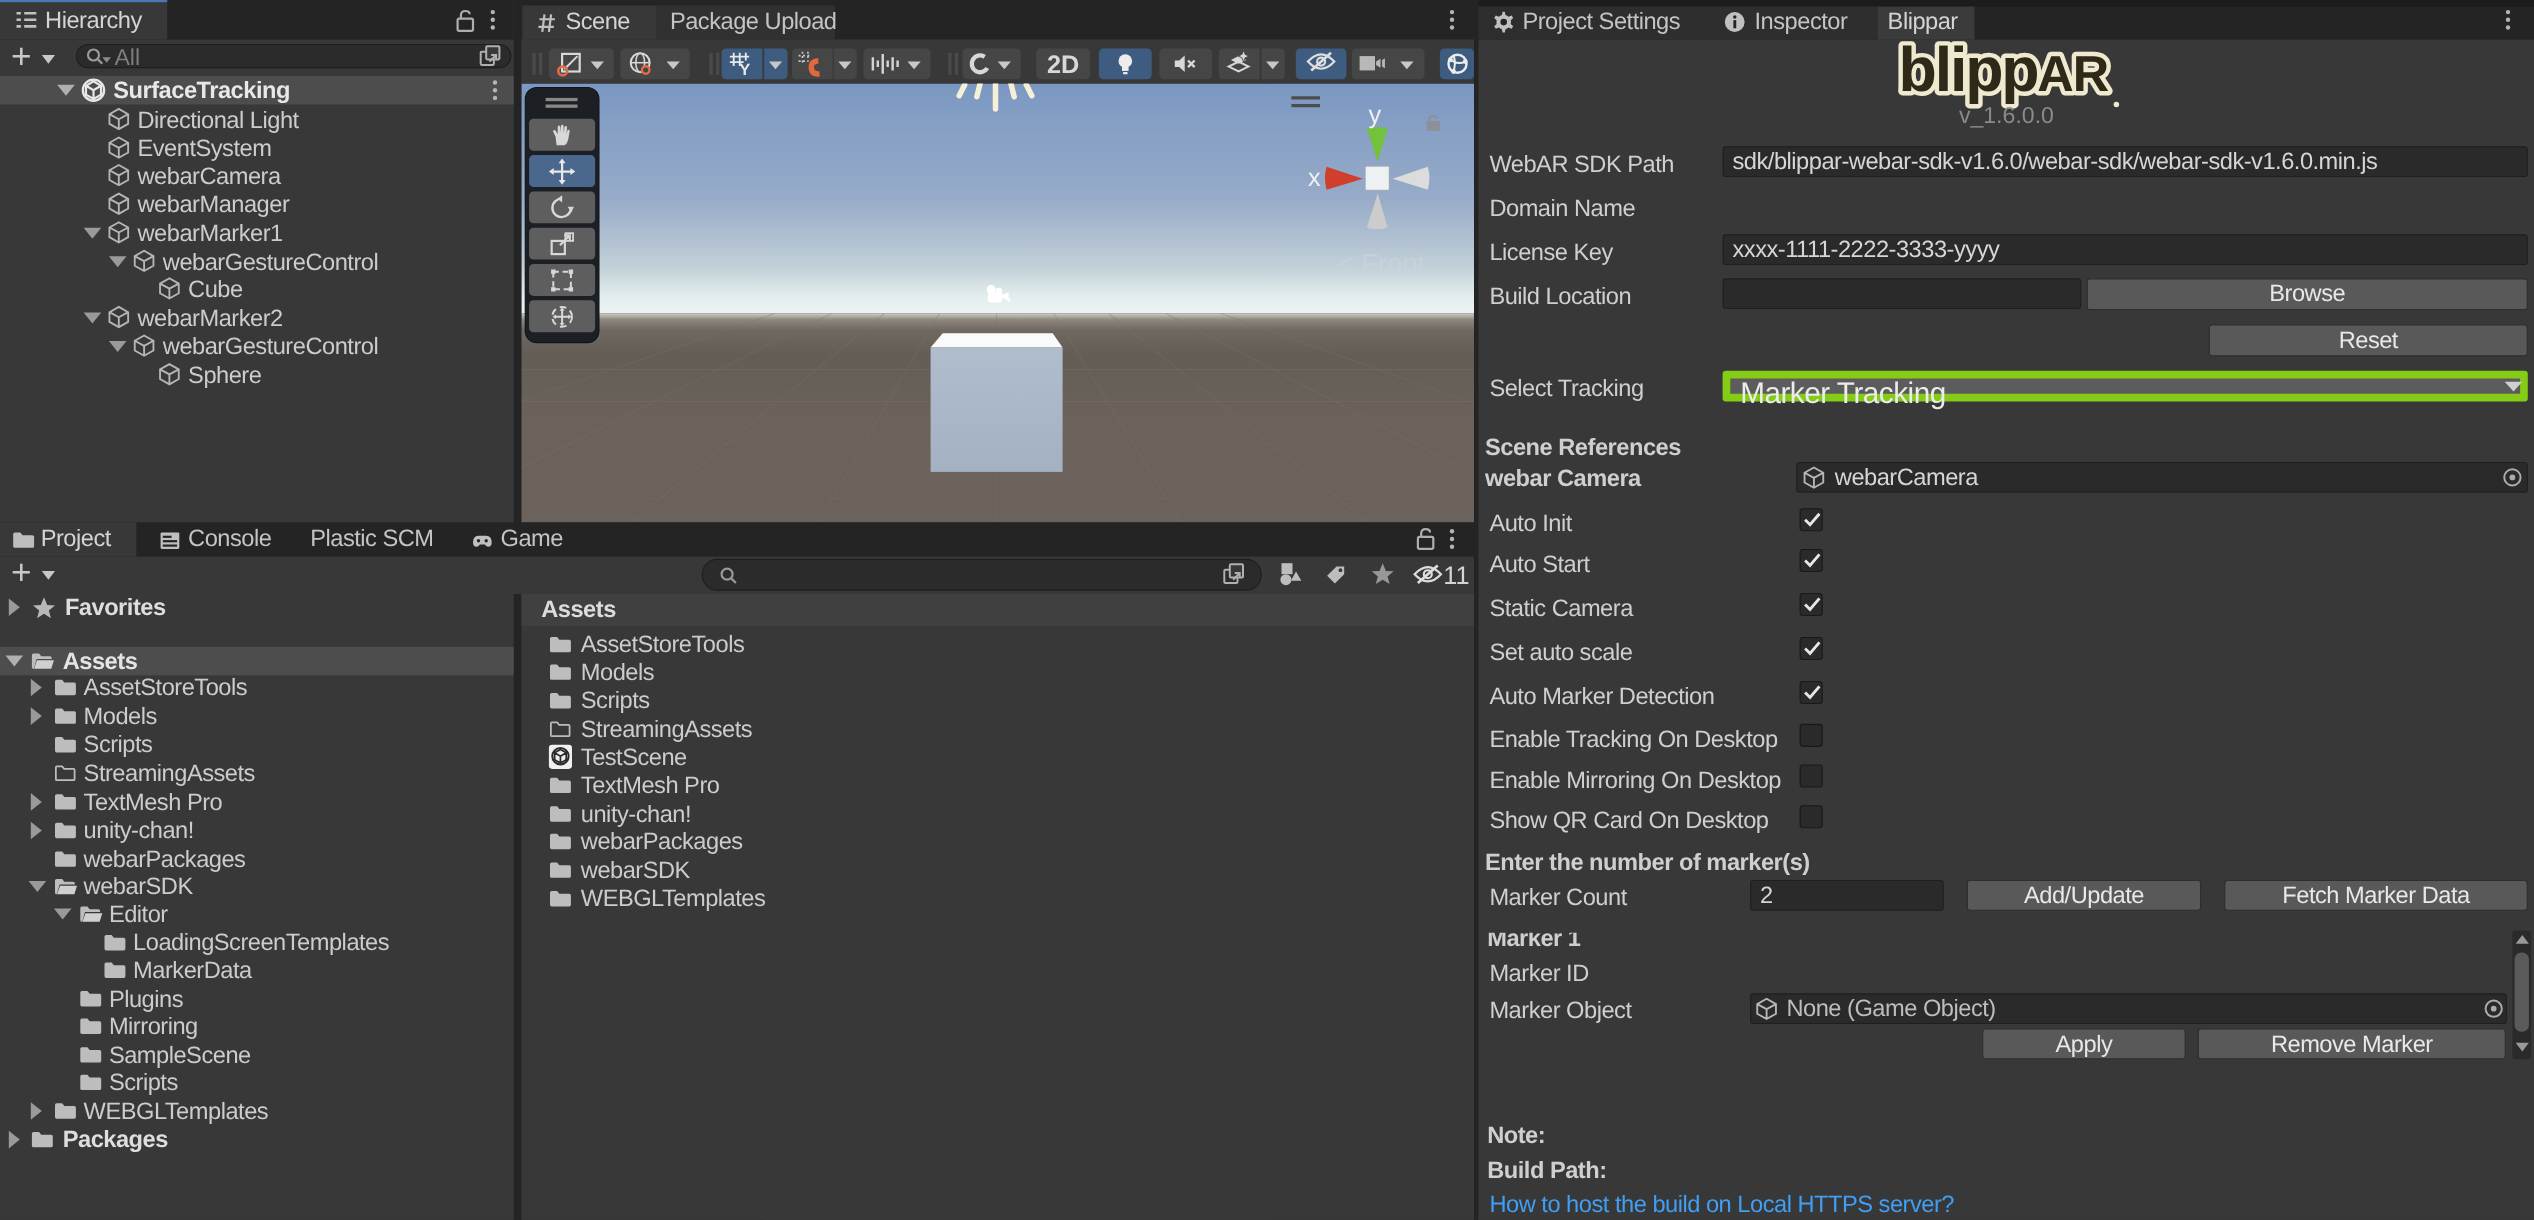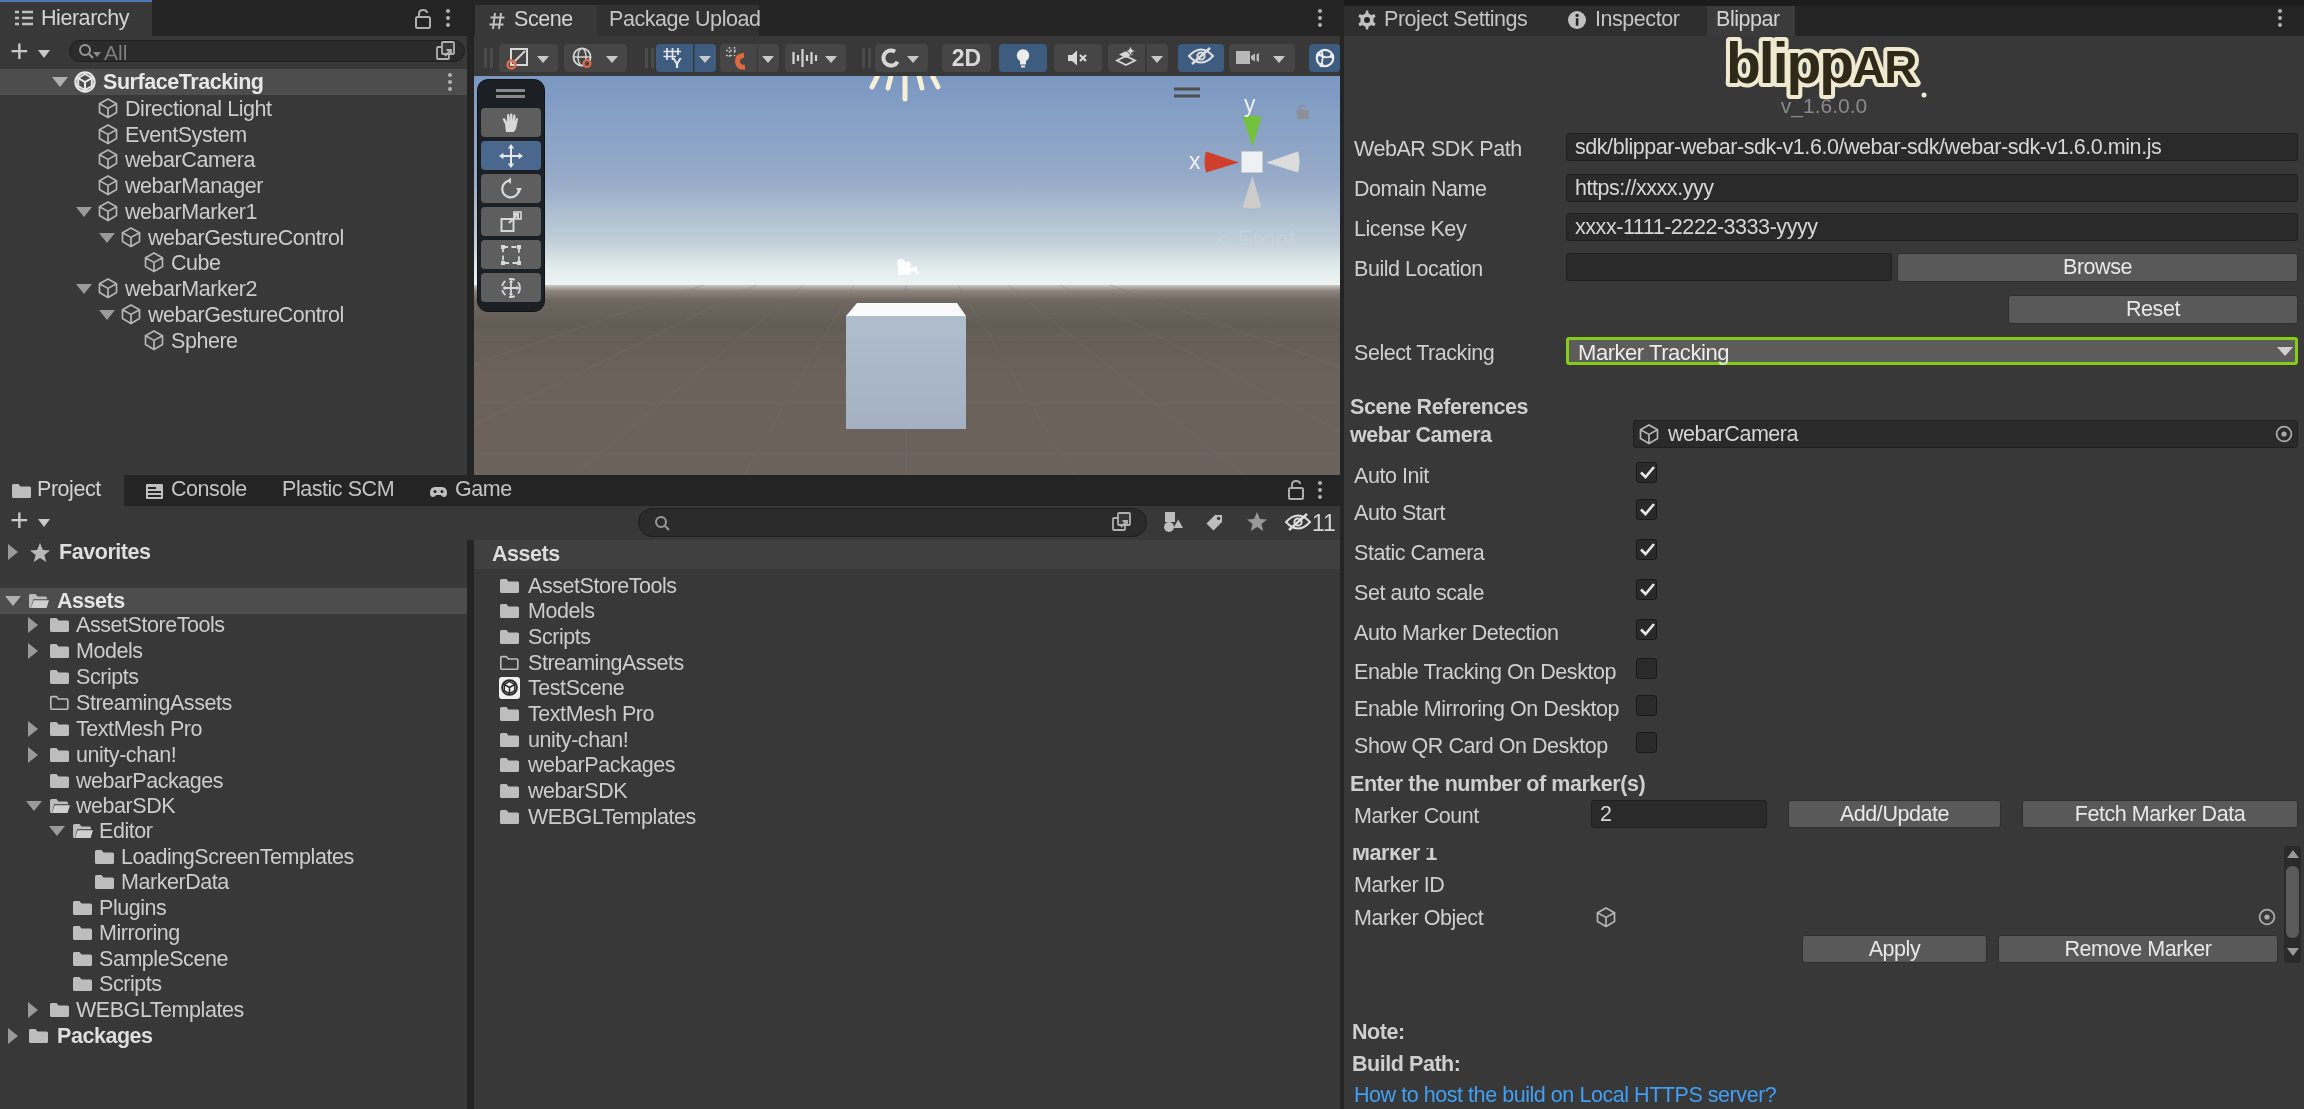--- a/index.html
+++ b/index.html
@@ -606,29 +606,28 @@
       <i></i>
     </div>
 <svg style="left:1640px;top:33px" width="360" height="72" viewBox="0 0 360 72">
 <text x="86" y="50" font-family="Liberation Sans" font-weight="bold" font-size="57" letter-spacing="-2" fill="#2e2918" stroke="#efe9cf" stroke-width="8" paint-order="stroke" stroke-linejoin="round" style="font-family:'Liberation Sans'">blipp<tspan font-size="46" letter-spacing="-1">AR</tspan></text>
 <circle cx="284" cy="62" r="2.5" fill="#efe9cf"></circle>
 </svg>
 <div class="p" style="left:1344px;top:94px;width:960px;text-align:center;font-size:21px;color:#8a8a8a">v_1.6.0.0</div>
 <div class="lbl" style="left:1354px;top:136px;color:#cfcfcf">WebAR SDK Path</div>
 <div class="inp" style="left:1566px;top:133px;width:732px;height:28px">sdk/blippar-webar-sdk-v1.6.0/webar-sdk/webar-sdk-v1.6.0.min.js</div>
 <div class="lbl" style="left:1354px;top:176px;color:#cfcfcf">Domain Name</div>
-<div class="inp" style="left:1566px;top:174px;width:732px;height:28px">https://xxxx.yyy</div>
 <div class="lbl" style="left:1354px;top:216px;color:#cfcfcf">License Key</div>
 <div class="inp" style="left:1566px;top:213px;width:732px;height:28px">xxxx-1111-2222-3333-yyyy</div>
 <div class="lbl" style="left:1354px;top:256px;color:#cfcfcf">Build Location</div>
 <div class="inp" style="left:1566px;top:253px;width:326px;height:28px"></div>
 <div class="btn" style="left:1897px;top:253px;width:401px;height:29px;line-height:27px">Browse</div>
 <div class="btn" style="left:2008px;top:295px;width:290px;height:29px;line-height:27px">Reset</div>
 <div class="lbl" style="left:1354px;top:340px;color:#cfcfcf">Select Tracking</div>
-<div class="p" style="left:1566px;top:337px;width:732px;height:28px;background:#5c5c5c;border:3px solid #84cc16;border-radius:3px;font-size:22px;letter-spacing:-0.45px;line-height:26px;color:#ececec;padding-left:9px">Marker Tracking</div>
+<div class="p" style="left:1566px;top:337px;width:732px;height:28px;background:#5c5c5c;border:7px solid #84cc16;border-radius:3px;font-size:27px;letter-spacing:-0.45px;line-height:26px;color:#ececec;padding-left:9px">Marker Tracking</div>
 <div class="tri" style="left:2277px;top:347px;border-left:8px solid transparent;border-right:8px solid transparent;border-top:9px solid #d0d0d0"></div>
 <div class="lbl bold" style="left:1350px;top:394px;color:#cfcfcf">Scene References</div>
 <div class="lbl bold" style="left:1350px;top:422px;color:#cfcfcf">webar Camera</div>
 <div class="inp" style="left:1633px;top:420px;width:665px;height:28px;padding-left:34px">webarCamera</div>
 <svg style="left:1639px;top:424px" width="20" height="20">
       <use href="#cube"></use>
     </svg>
 <svg style="left:2275px;top:425px" width="18" height="18">
       <use href="#pick"></use>
     </svg>
@@ -666,20 +665,21 @@
 <div class="lbl bold" style="left:1350px;top:771px;color:#cfcfcf">Enter the number of marker(s)</div>
 <div class="lbl" style="left:1354px;top:803px;color:#cfcfcf">Marker Count</div>
 <div class="inp" style="left:1591px;top:800px;width:176px;height:28px">2</div>
 <div class="btn" style="left:1788px;top:800px;width:213px;height:28px;line-height:26px">Add/Update</div>
 <div class="btn" style="left:2022px;top:800px;width:276px;height:28px;line-height:26px">Fetch Marker Data</div>
 <div class="p" style="left:1352px;top:848px;width:120px;height:19px;overflow:hidden">
       <div class="lbl bold" style="left:0;top:-8px">Marker 1</div>
     </div>
 <div class="lbl" style="left:1354px;top:872px;color:#cfcfcf">Marker ID</div>
 <div class="lbl" style="left:1354px;top:905px;color:#cfcfcf">Marker Object</div>
+<div class="inp" style="left:1591px;top:903px;width:688px;height:28px;padding-left:32px;color:#bdbdbd">None (Game Object)</div>
 <svg style="left:1596px;top:907px" width="20" height="20">
       <use href="#cube"></use>
     </svg>
 <svg style="left:2258px;top:908px" width="18" height="18">
       <use href="#pick"></use>
     </svg>
 <div class="btn" style="left:1802px;top:935px;width:185px;height:28px;line-height:26px">Apply</div>
 <div class="btn" style="left:1998px;top:935px;width:280px;height:28px;line-height:26px">Remove Marker</div>
 <div class="p" style="left:2284px;top:846px;width:17px;height:117px;background:#2a2a2a;border-radius:3px"></div>
 <div class="tri" style="left:2287px;top:850px;border-left:6px solid transparent;border-right:6px solid transparent;border-bottom:8px solid #999"></div>

